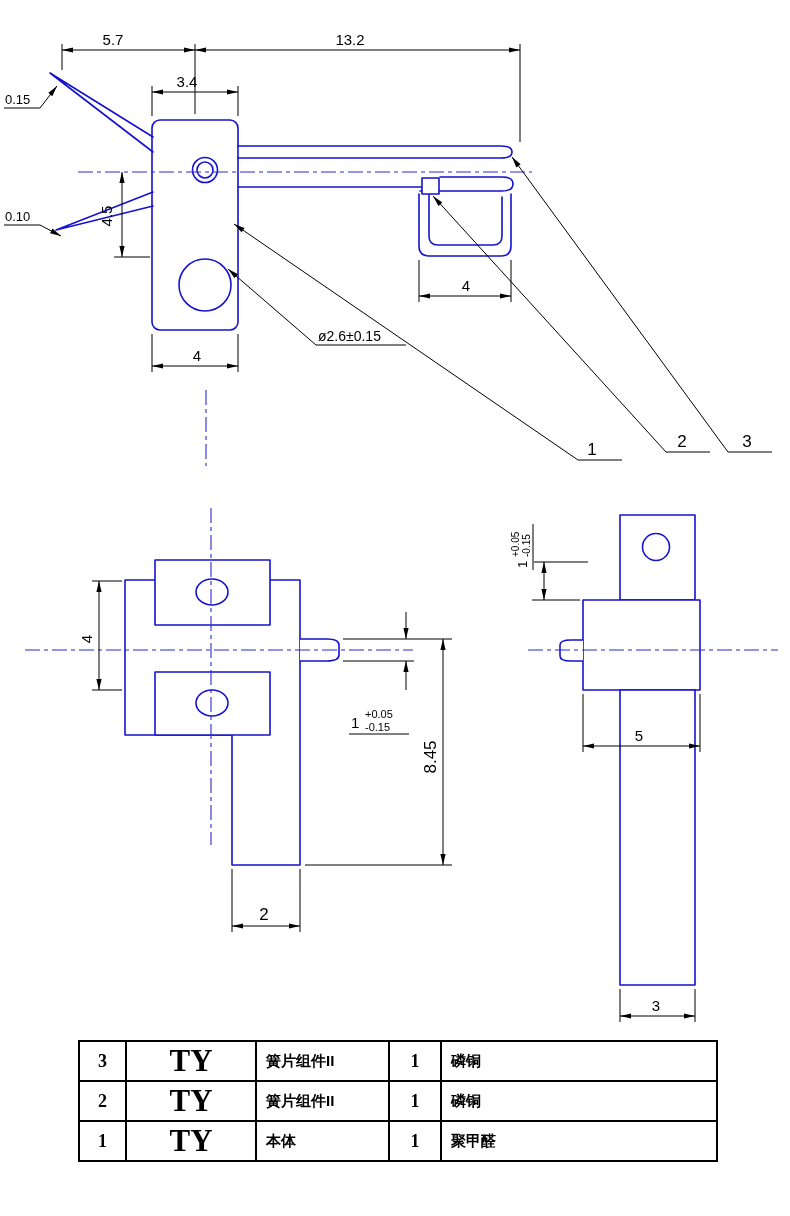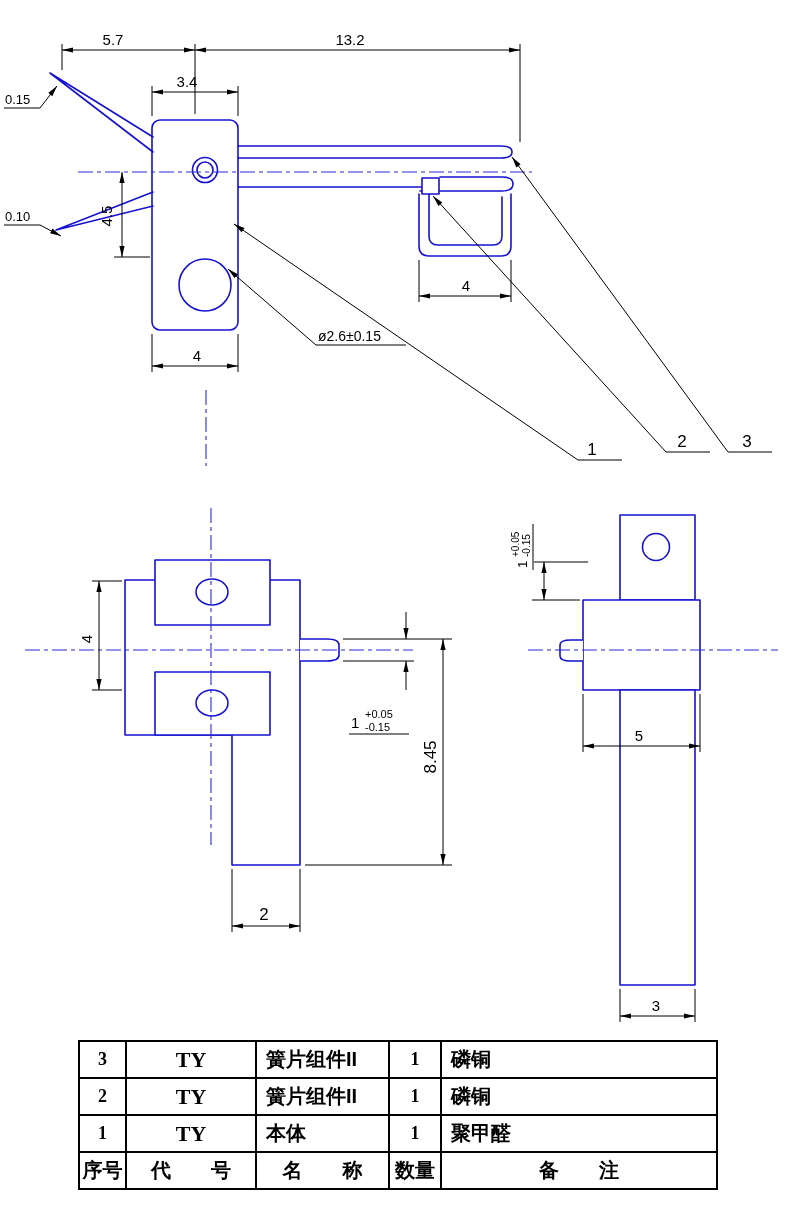--- a/index.html
+++ b/index.html
@@ -12,22 +12,22 @@
   .dim{stroke:#000;fill:none;stroke-width:1;}
   .t17{font:17px "Liberation Sans",sans-serif;}
   .t15{font:15px "Liberation Sans",sans-serif;}
   .t14{font:14px "Liberation Sans",sans-serif;}
   .t13{font:13px "Liberation Sans",sans-serif;}
   .t11{font:11px "Liberation Sans",sans-serif;}
   .t10{font:10px "Liberation Sans",sans-serif;}
   .mid{text-anchor:middle;}
   .bom{position:absolute;left:78px;top:1040px;width:638px;}
   .bom table{border-collapse:collapse;width:100%;table-layout:fixed;}
-  .bom td{border:2px solid #000;height:33px;text-align:center;font-weight:bold;font-size:20px;color:#000;overflow:hidden;white-space:nowrap;font-family:"Liberation Sans",sans-serif;}
-  .bom td.code{font-family:"Liberation Serif",serif;font-size:22px;}
+  .bom td{border:2px solid #000;height:33px;text-align:center;font-weight:bold;font-size:15px;color:#000;overflow:hidden;white-space:nowrap;font-family:"Liberation Sans",sans-serif;}
+  .bom td.code{font-family:"Liberation Serif",serif;font-size:31px;}
   .bom td.num{font-family:"Liberation Serif",serif;font-size:18px;}
   .bom td.left{text-align:left;padding-left:9px;}
 </style>
 </head>
 <body>
 
 <div class="stage">
 <svg width="790" height="1216" viewBox="0 0 790 1216">
   <defs>
     <marker id="aE" markerWidth="13" markerHeight="8" refX="11" refY="4" orient="auto" markerUnits="userSpaceOnUse">
@@ -206,22 +206,15 @@
         <td class="num">1</td>
         <td class="left">磷铜</td>
       </tr>
       <tr>
         <td class="num">1</td>
         <td class="code">TY</td>
         <td class="left">本体</td>
         <td class="num">1</td>
         <td class="left">聚甲醛</td>
       </tr>
-      <tr>
-        <td>序号</td>
-        <td>代　　号</td>
-        <td>名　　称</td>
-        <td>数量</td>
-        <td>备　　注</td>
-      </tr>
     </tbody>
   </table>
 </div>
 
 </body></html>

